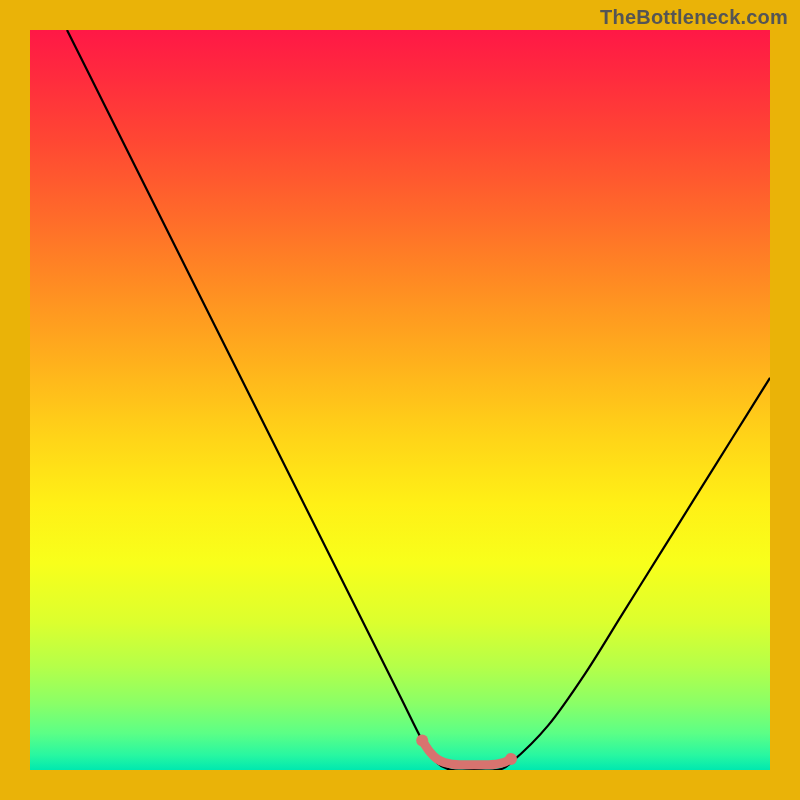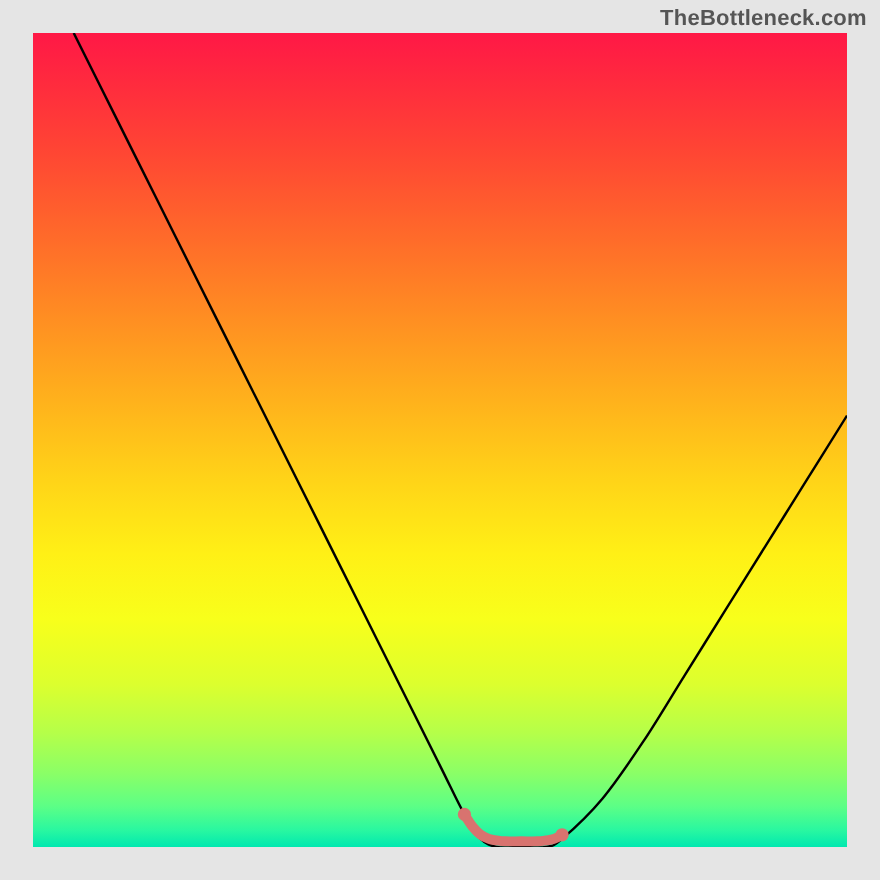--- a/index.html
+++ b/index.html
@@ -8,21 +8,21 @@
     width: 800px;
     height: 800px;
     overflow: hidden;
     background: #000;
     font-family: Arial, Helvetica, sans-serif;
   }
   .frame {
     position: relative;
     width: 800px;
     height: 800px;
-    background: #e5e5e5;
+    background: #eab308;
   }
   .plot-area {
     position: absolute;
     left: 30px;
     top: 30px;
     width: 740px;
     height: 740px;
     overflow: hidden;
   }
   .gradient {

